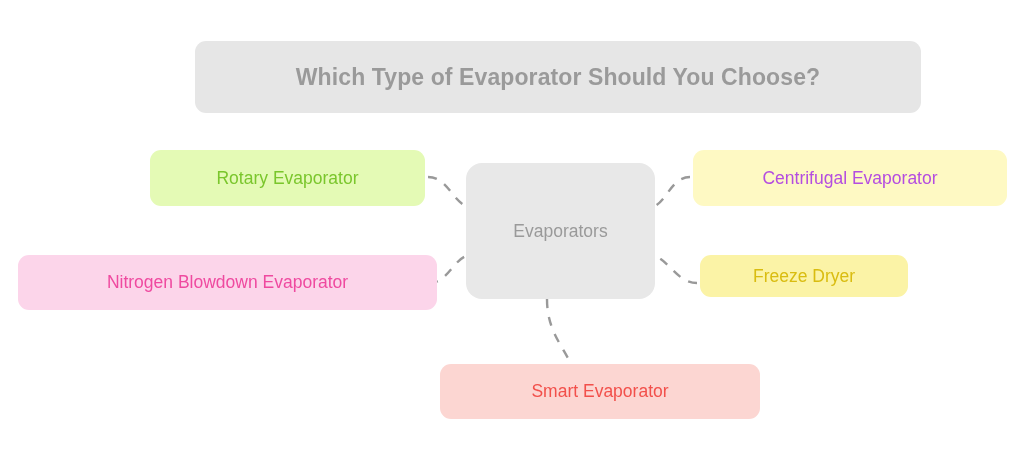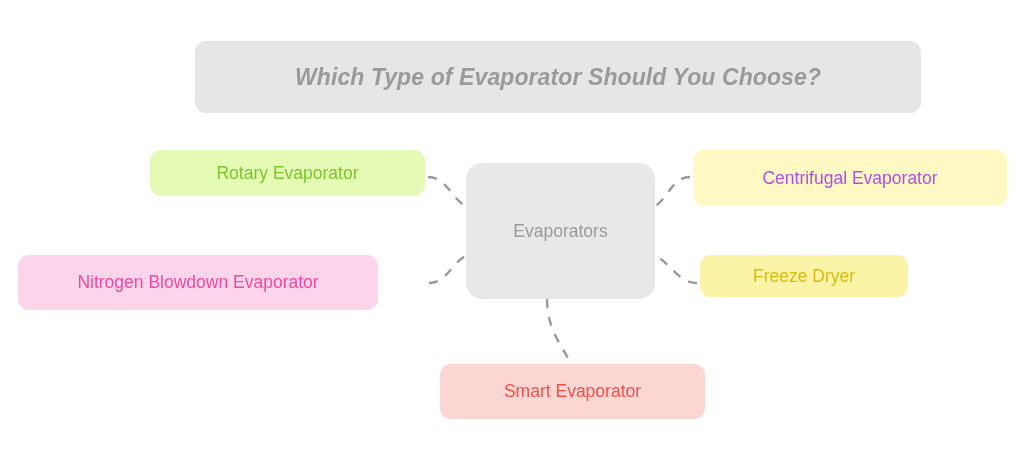--- a/index.html
+++ b/index.html
@@ -40,21 +40,20 @@
     border-radius: 11px;
     text-align: center;
     white-space: nowrap;
     line-height: 1.15;
   }
 
   .title-node {
     font-size: 23px;
     font-weight: bold;
     letter-spacing: 0.1px;
-    font-style: italic;
   }
 
   .branch-node {
     font-size: 17.5px;
     font-weight: normal;
   }
 
   .center-node {
     font-size: 17.5px;
     font-weight: normal;
@@ -79,38 +78,38 @@
   <div class="node title-node" style="left:195px; top:41px; width:726px; height:72px;
               background:#e6e6e6; color:#9a9a9a;">
     <span>Which Type of Evaporator Should You Choose?</span>
   </div>
 
   <div class="node center-node" style="left:466px; top:163px; width:189px; height:136px;
               background:#e8e8e8; color:#9a9a9a;justify-content:center;">
     <span>Evaporators</span>
   </div>
 
-  <div class="node branch-node" style="left:150px; top:150px; width:275px; height:46px;
+  <div class="node branch-node" style="left:150px; top:150px; width:275px; height:56px;
               background:#e4fab5; color:#7ac62c;">
     <span>Rotary Evaporator</span>
   </div>
 
   <div class="node branch-node" style="left:693px; top:150px; width:314px; height:56px;
               background:#fef9c3; color:#b44de0;">
     <span>Centrifugal Evaporator</span>
   </div>
 
-  <div class="node branch-node" style="left:18px; top:255px; width:360px; height:55px;
+  <div class="node branch-node" style="left:18px; top:255px; width:419px; height:55px;
               background:#fcd5ea; color:#ef4aa0;">
     <span>Nitrogen Blowdown Evaporator</span>
   </div>
 
   <div class="node branch-node" style="left:700px; top:255px; width:208px; height:42px;
               background:#fbf3a6; color:#d9bc10;">
     <span>Freeze Dryer</span>
   </div>
 
-  <div class="node branch-node" style="left:440px; top:364px; width:265px; height:55px;
+  <div class="node branch-node" style="left:440px; top:364px; width:320px; height:55px;
               background:#fcd6d2; color:#f2504b;">
     <span>Smart Evaporator</span>
   </div>
 
 </div>
 
 </body></html>

